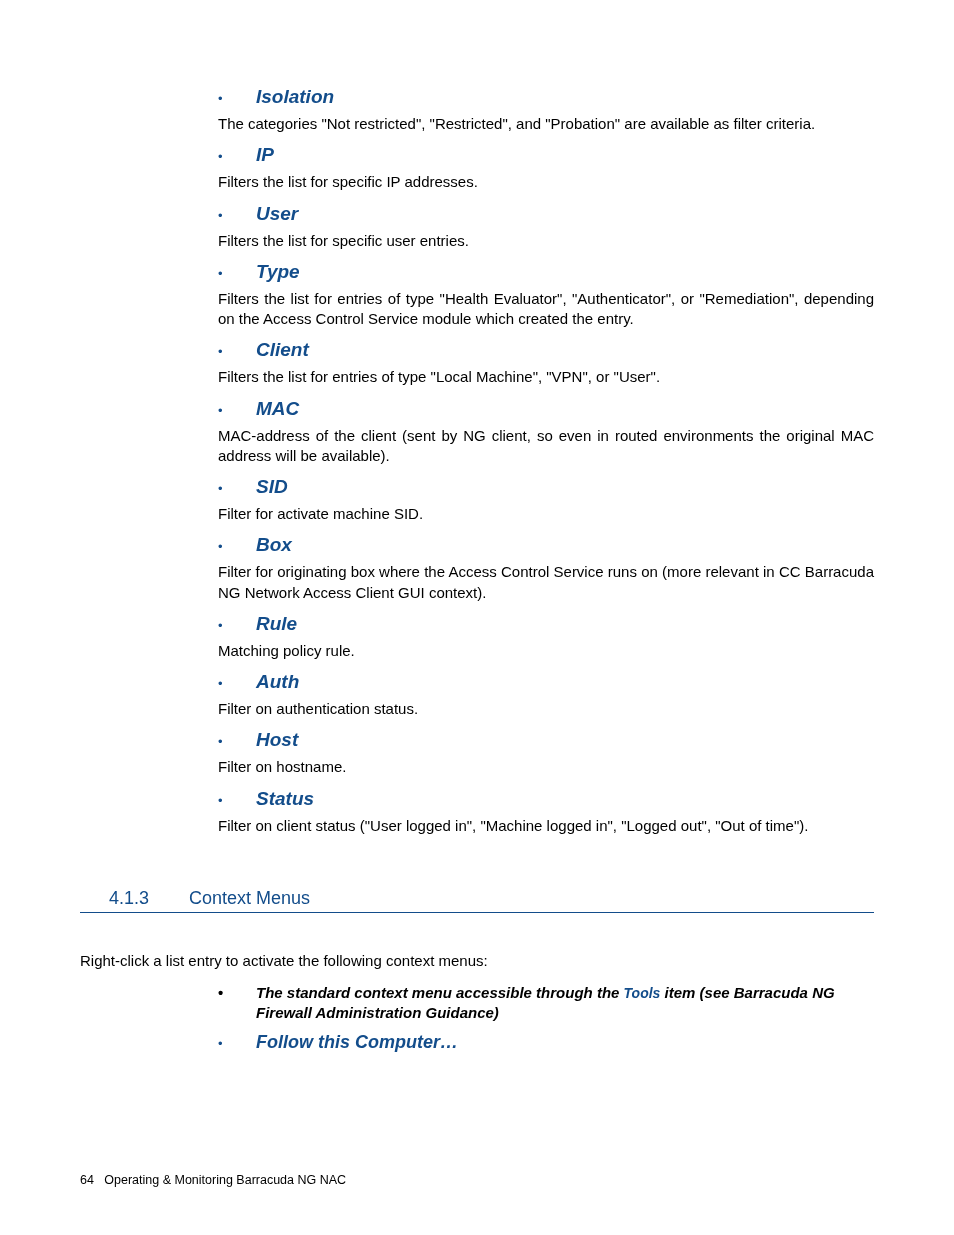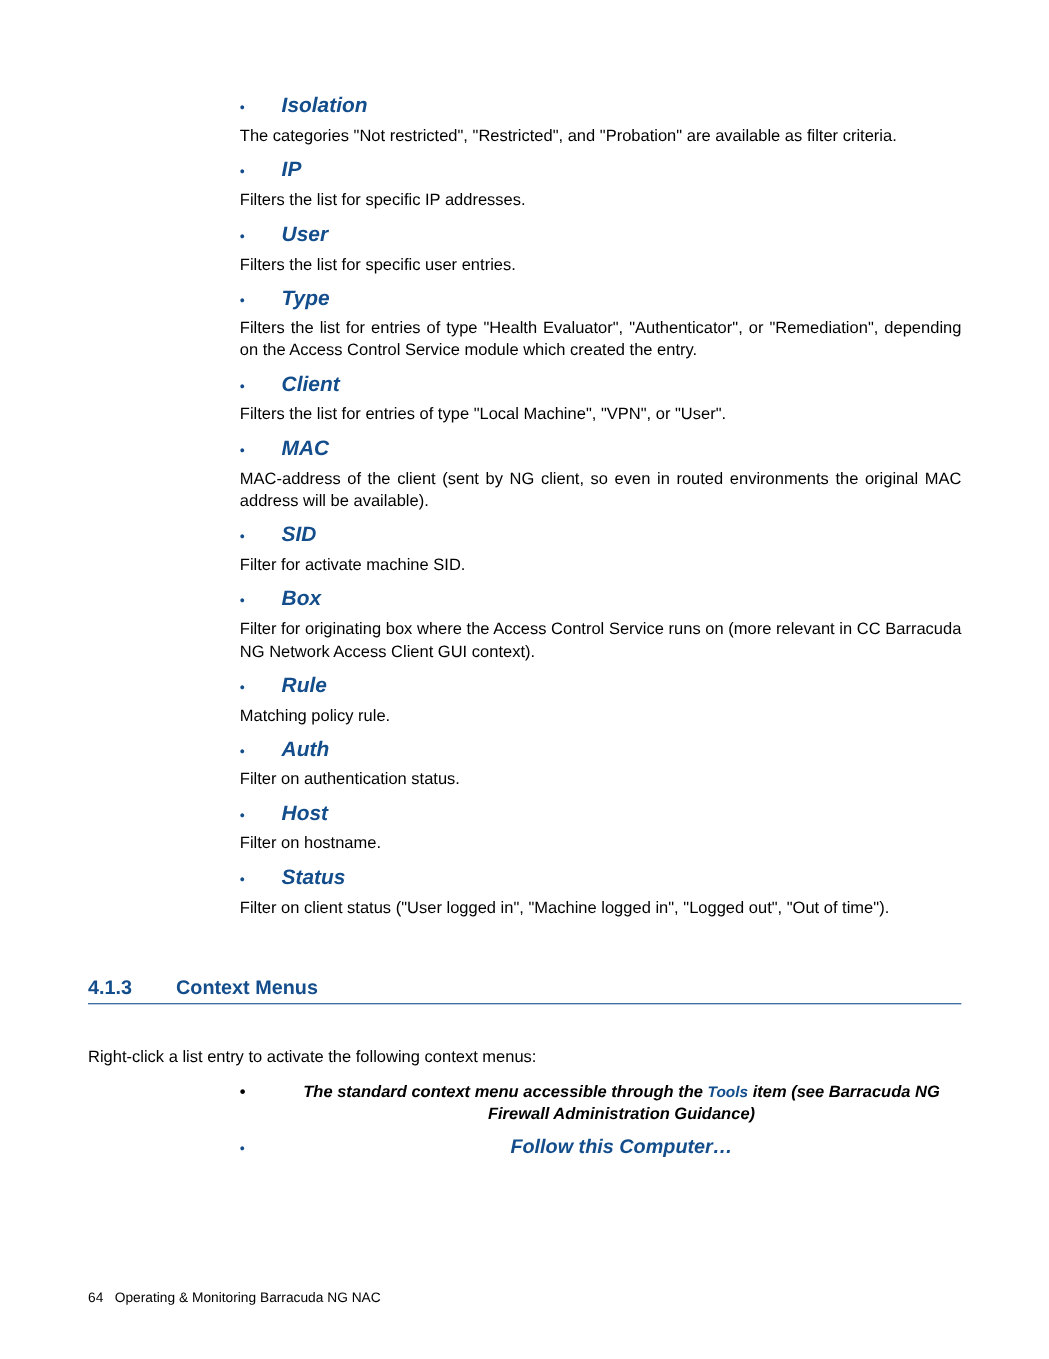--- a/index.html
+++ b/index.html
@@ -48,24 +48,25 @@
   .para {
     margin: 8px 0 12px 0;
     font-size: 15px;
     line-height: 1.35;
     text-align: justify;
   }
   .section-hdr {
     display: flex;
     align-items: flex-start;
     color: #134d8b;
-    font-weight: bold;
+    font-weight: normal;
     font-size: 18px;
     margin-top: 52px;
     margin-bottom: 3px;
+    margin-left: 29px;
   }
   .section-num {
     width: 80px;
     flex-shrink: 0;
   }
   .section-rule {
     border: none;
     border-top: 1px solid #134d8b;
     margin: 0 0 38px 0;
   }
@@ -85,21 +86,20 @@
     color: #134d8b;
     font-size: 13px;
     font-weight: normal;
   }
   .ctx-text {
     font-size: 15px;
     font-weight: bold;
     font-style: italic;
     flex: 1;
     line-height: 1.35;
-    text-align: center;
   }
   .ctx-text .tools {
     color: #134d8b;
     font-weight: bold;
     font-style: italic;
     font-size: 14px;
   }
   .ctx-text.blue {
     color: #134d8b;
     font-size: 18px;

